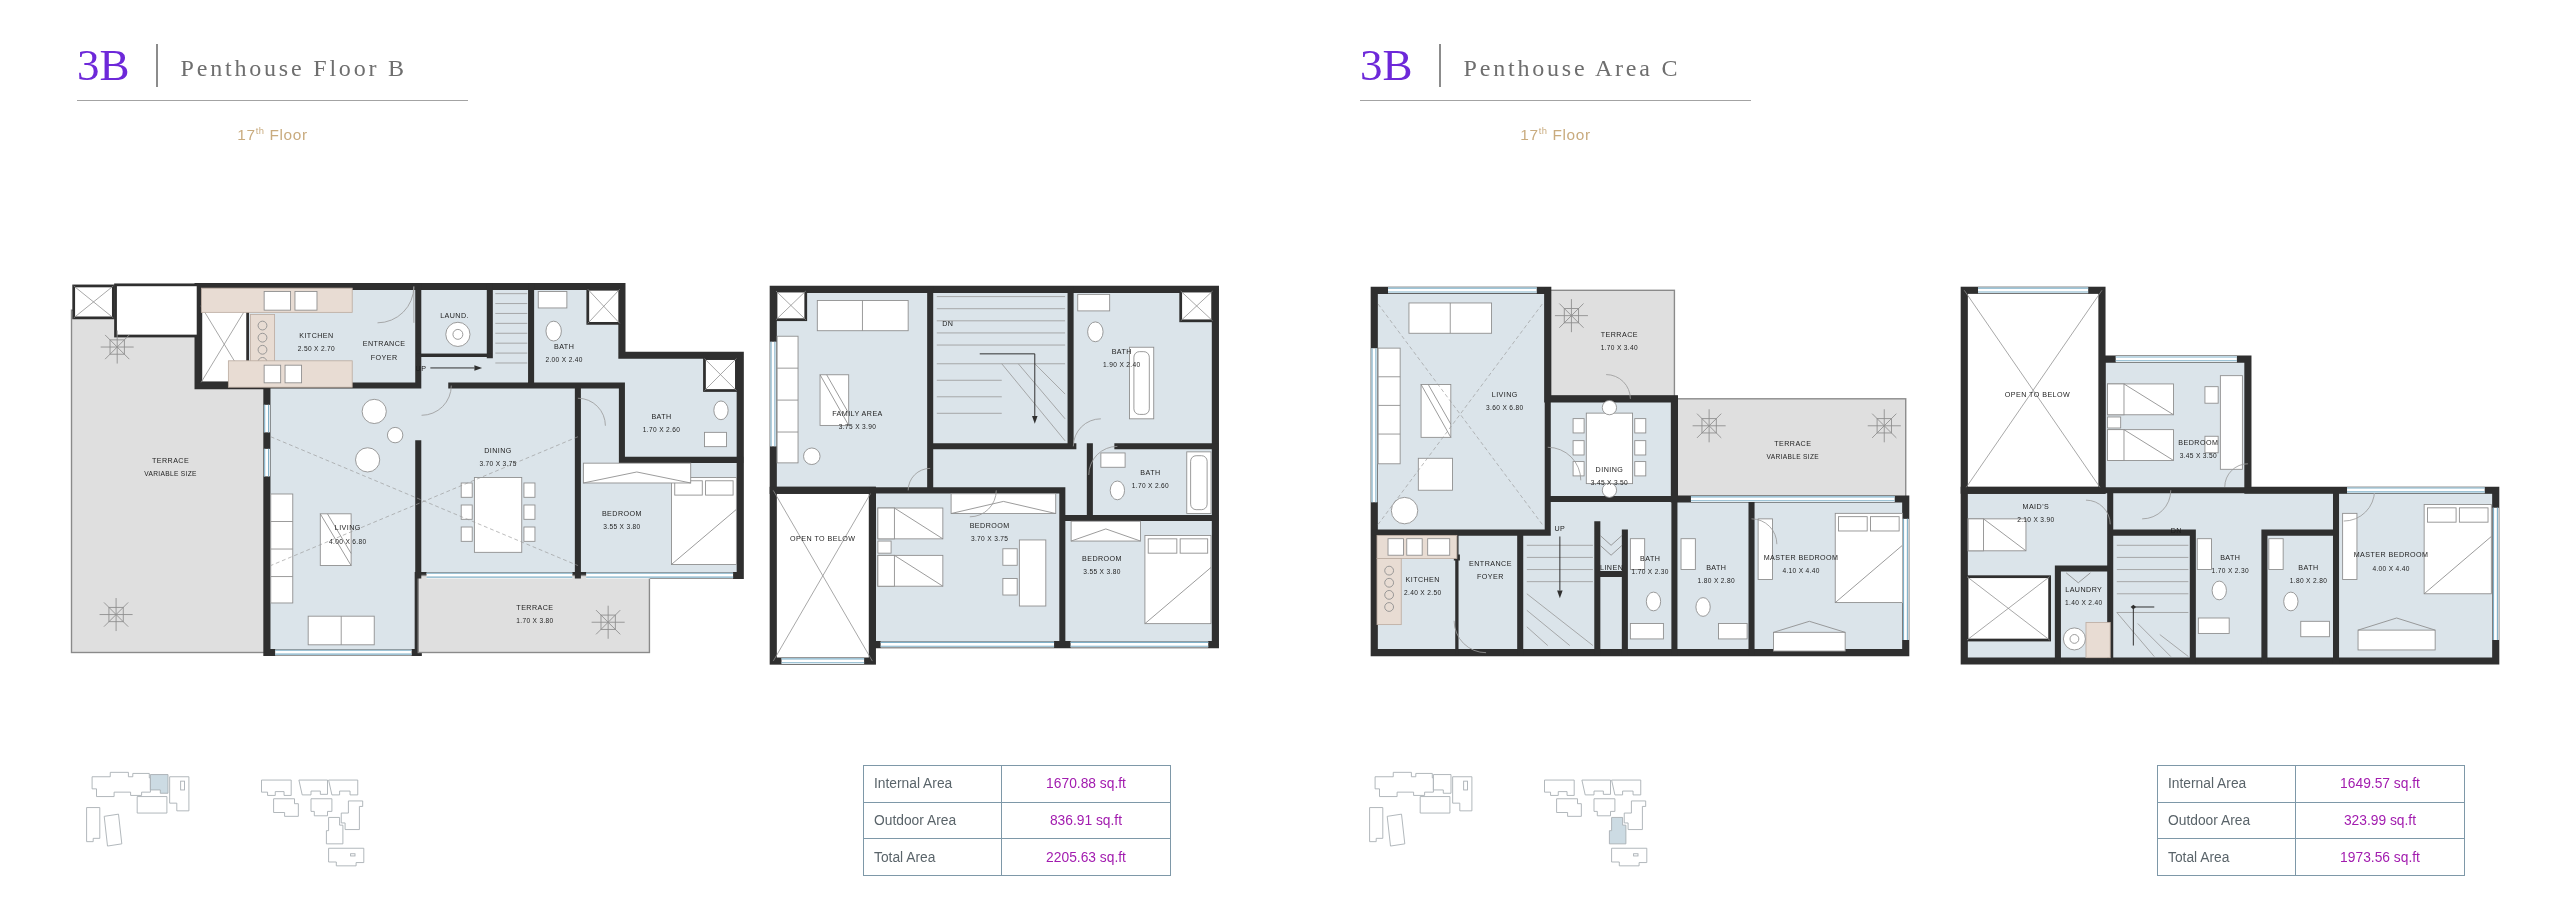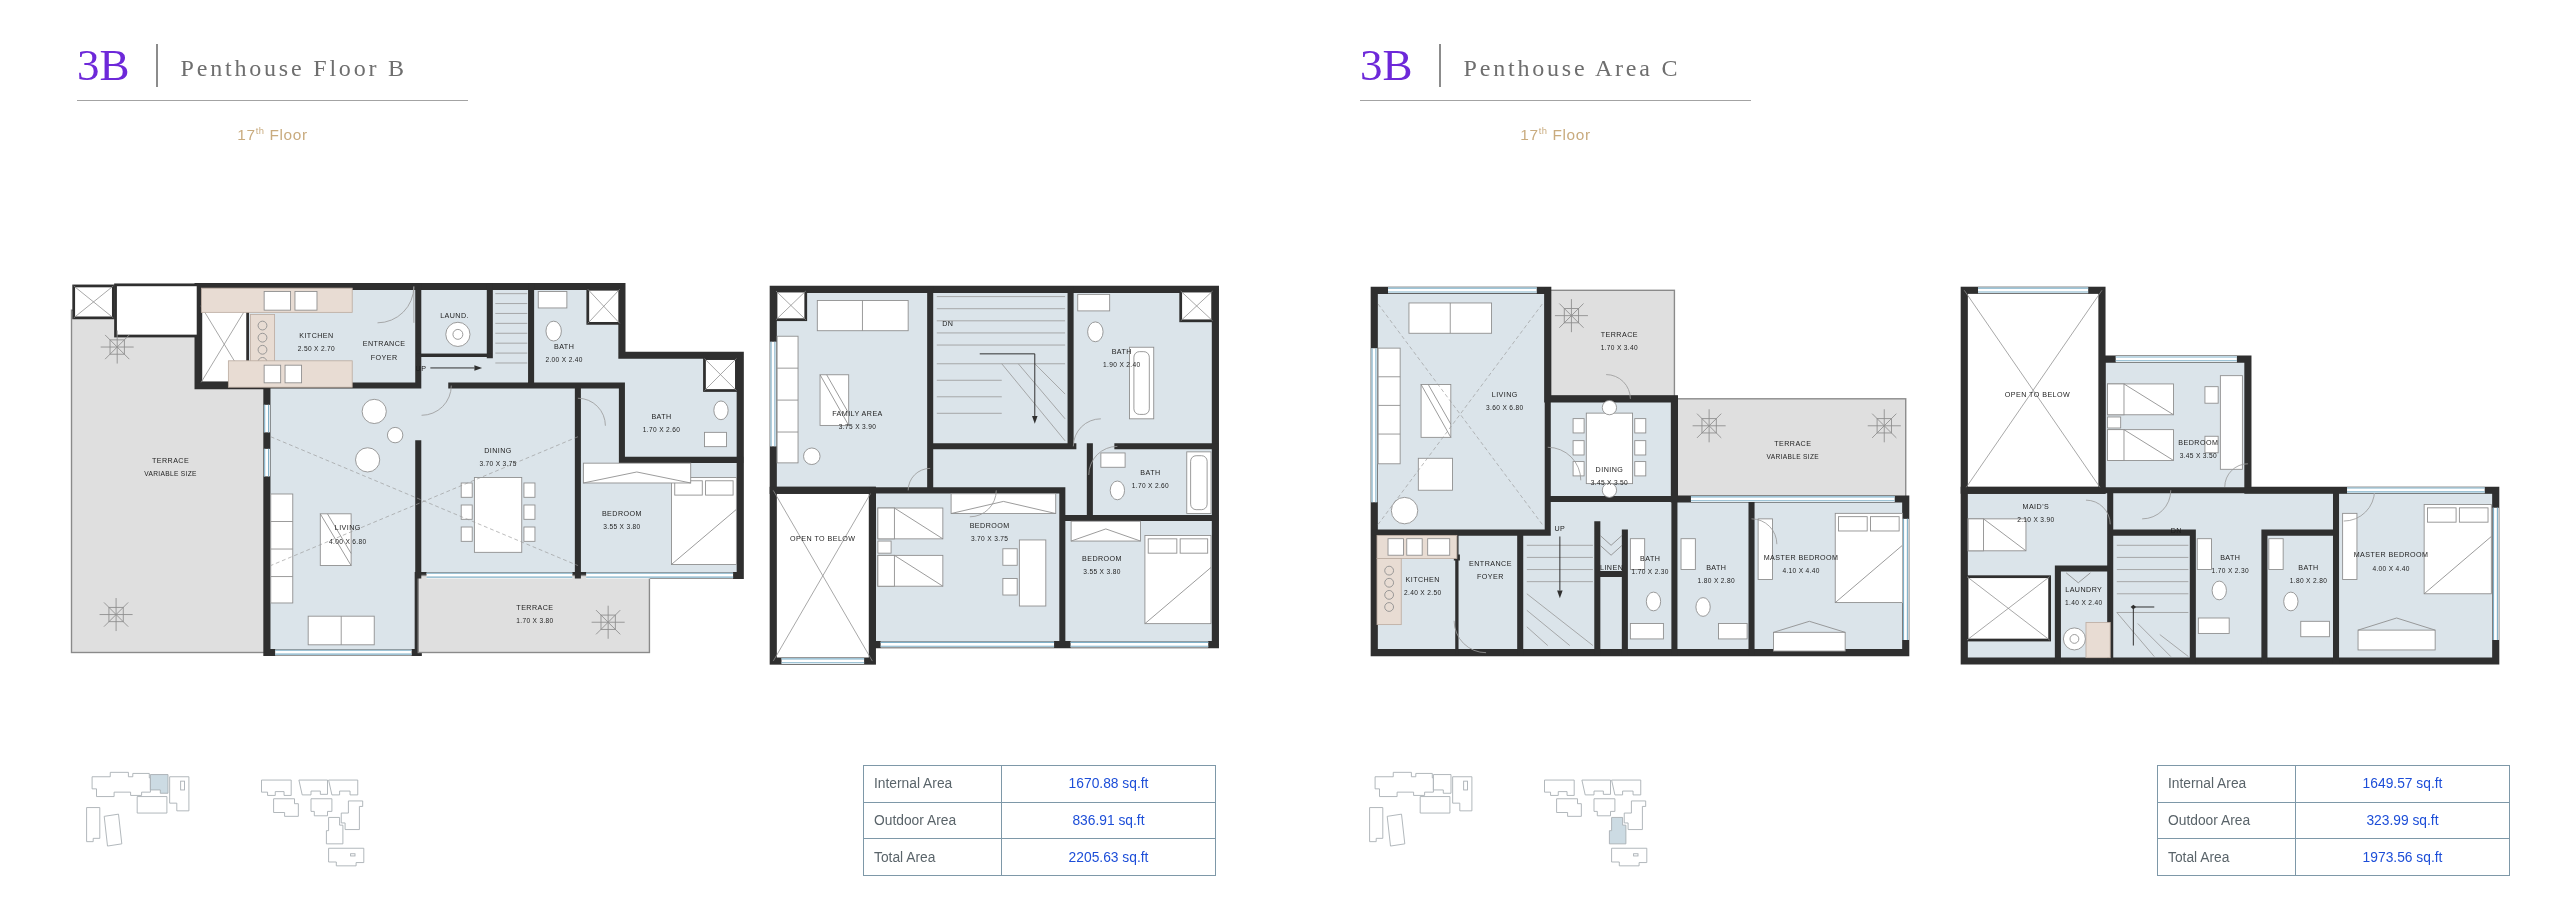--- a/index.html
+++ b/index.html
@@ -10,24 +10,24 @@
   .titleblock{position:absolute;top:43px;width:391px;}
   .titlerow{display:flex;align-items:center;}
   .code{font-family:"Liberation Serif",serif;font-size:45px;color:#6d28d9;line-height:1;}
   .tsep{width:1.7px;height:43px;background:#8c8c8c;margin:0 23px 0 26.4px;}
   .tname{font-family:"Liberation Serif",serif;font-size:24px;color:#6e6e6e;letter-spacing:2.8px;line-height:1;padding-top:5.5px;}
   .trule{height:0;border-bottom:1.1px solid #a3a3a3;margin-top:12px;}
   .floorline{margin-top:24px;text-align:center;font-size:15.4px;color:#c9ab7e;letter-spacing:0.6px;}
   .floorline sup{font-size:9.4px;}
 
   
-  table.areas{position:absolute;border-collapse:collapse;width:353px;height:111px;background:#fff;}
+  table.areas{position:absolute;border-collapse:collapse;width:308px;height:111px;background:#fff;}
   table.areas td{border:1.1px solid #7e98a8;font-size:13.8px;}
   td.alabel{width:126px;color:#5a646a;padding-left:10px;}
-  td.avalue{text-align:center;color:#1d4ed8;}
+  td.avalue{text-align:center;color:#a21caf;}
 
   
   svg{position:absolute;overflow:visible;}
   .floor{fill:#dbe4ea;stroke:#2f2f2f;stroke-width:13;}
   .terr{fill:#dfdfdf;stroke:#8a8a8a;stroke-width:2.5;}
   .otb{fill:#ffffff;stroke:#2f2f2f;stroke-width:13;}
   .wall{fill:none;stroke:#2f2f2f;stroke-width:11;stroke-linecap:square;}
   .wallt{fill:none;stroke:#2f2f2f;stroke-width:6;stroke-linecap:square;}
   .shaft{fill:#ffffff;stroke:#2f2f2f;stroke-width:5;}
   .shx{stroke:#8e8e8e;stroke-width:1.4;}

